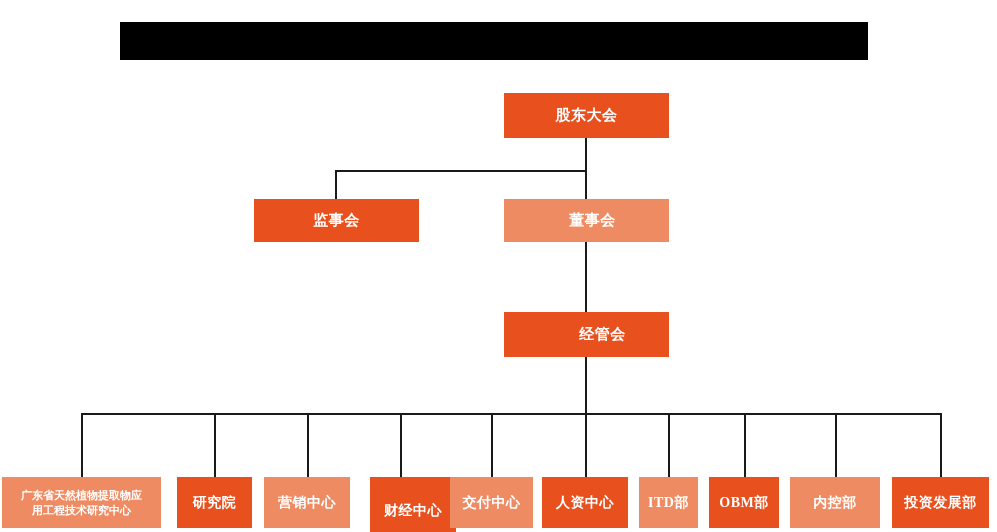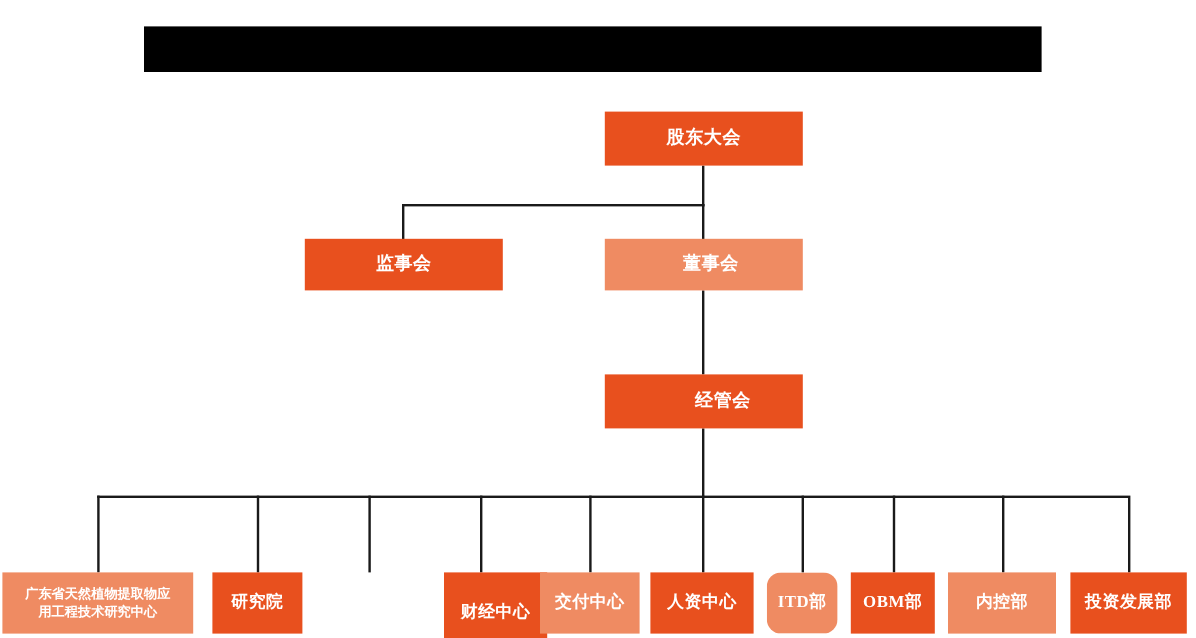--- a/index.html
+++ b/index.html
@@ -114,34 +114,37 @@
 
   <div class="node light tier-4 small" style="left:2px; top:477px; width:159px; height:51px; flex-direction:column; justify-content:center;">
     <span class="label">广东省天然植物提取物应</span>
     <span class="label">用工程技术研究中心</span>
   </div>
 
   <div class="node dark tier-4" style="left:177px; top:477px; width:75px; height:51px;">
     <span class="label">研究院</span>
   </div>
 
+  <div class="node light tier-4" style="left:264px; top:477px; width:86px; height:51px;">
+    <span class="label">营销中心</span>
+  </div>
 
   <div class="node dark tier-4" style="left:370px; top:477px; width:86px; height:67px;">
     <span class="label">财经中心</span>
   </div>
 
   <div class="node light tier-4" style="left:450px; top:477px; width:83px; height:51px;">
     <span class="label">交付中心</span>
   </div>
 
   <div class="node dark tier-4" style="left:542px; top:477px; width:86px; height:51px;">
     <span class="label">人资中心</span>
   </div>
 
-  <div class="node light tier-4" style="left:639px; top:477px; width:59px; height:51px;border-radius:12px;">
+  <div class="node light tier-4" style="left:639px; top:477px; width:59px; height:51px;">
     <span class="label">ITD部</span>
   </div>
 
   <div class="node dark tier-4" style="left:709px; top:477px; width:70px; height:51px;">
     <span class="label">OBM部</span>
   </div>
 
   <div class="node light tier-4" style="left:790px; top:477px; width:90px; height:51px;">
     <span class="label">内控部</span>
   </div>

